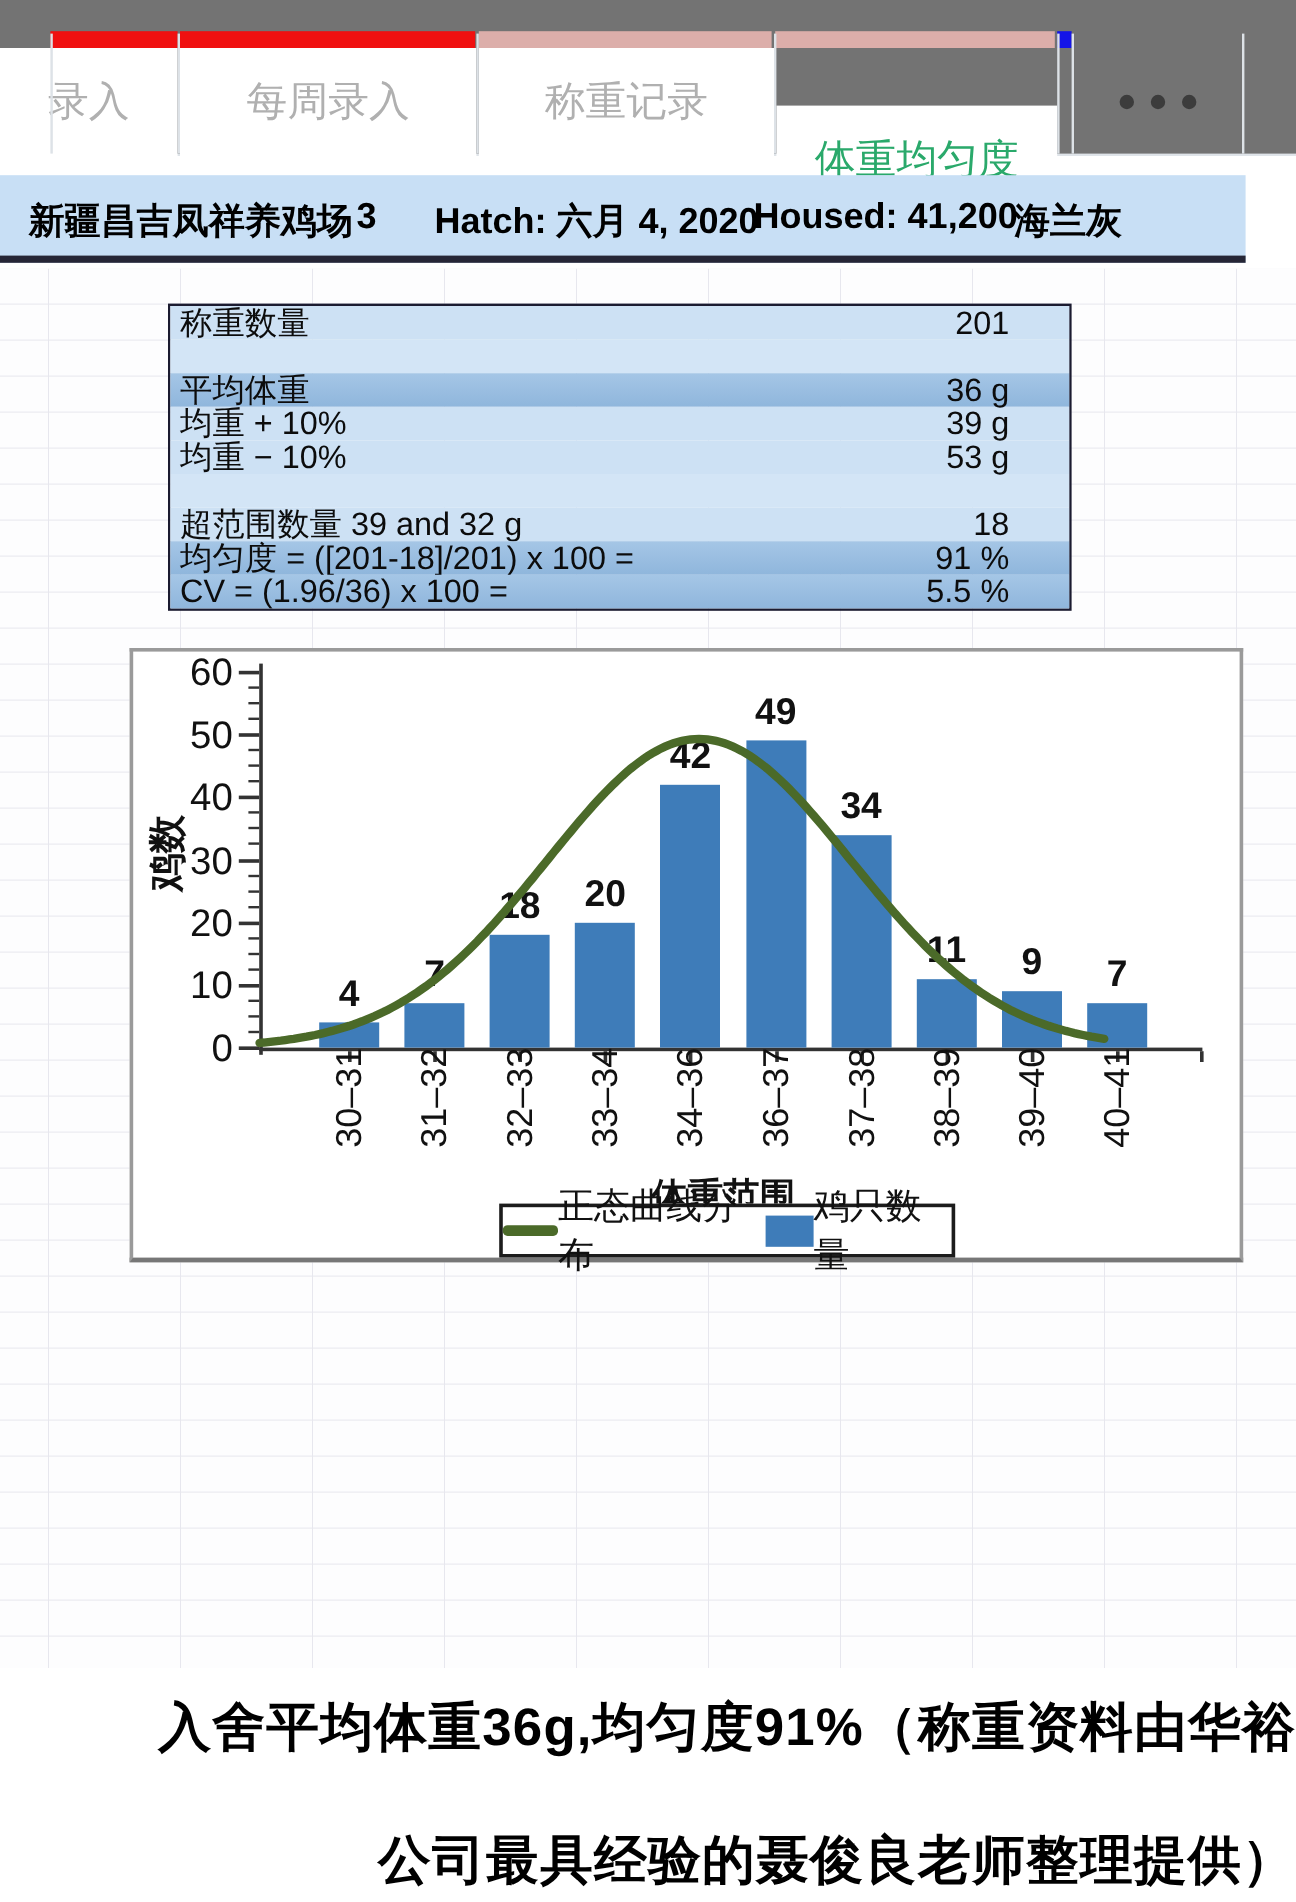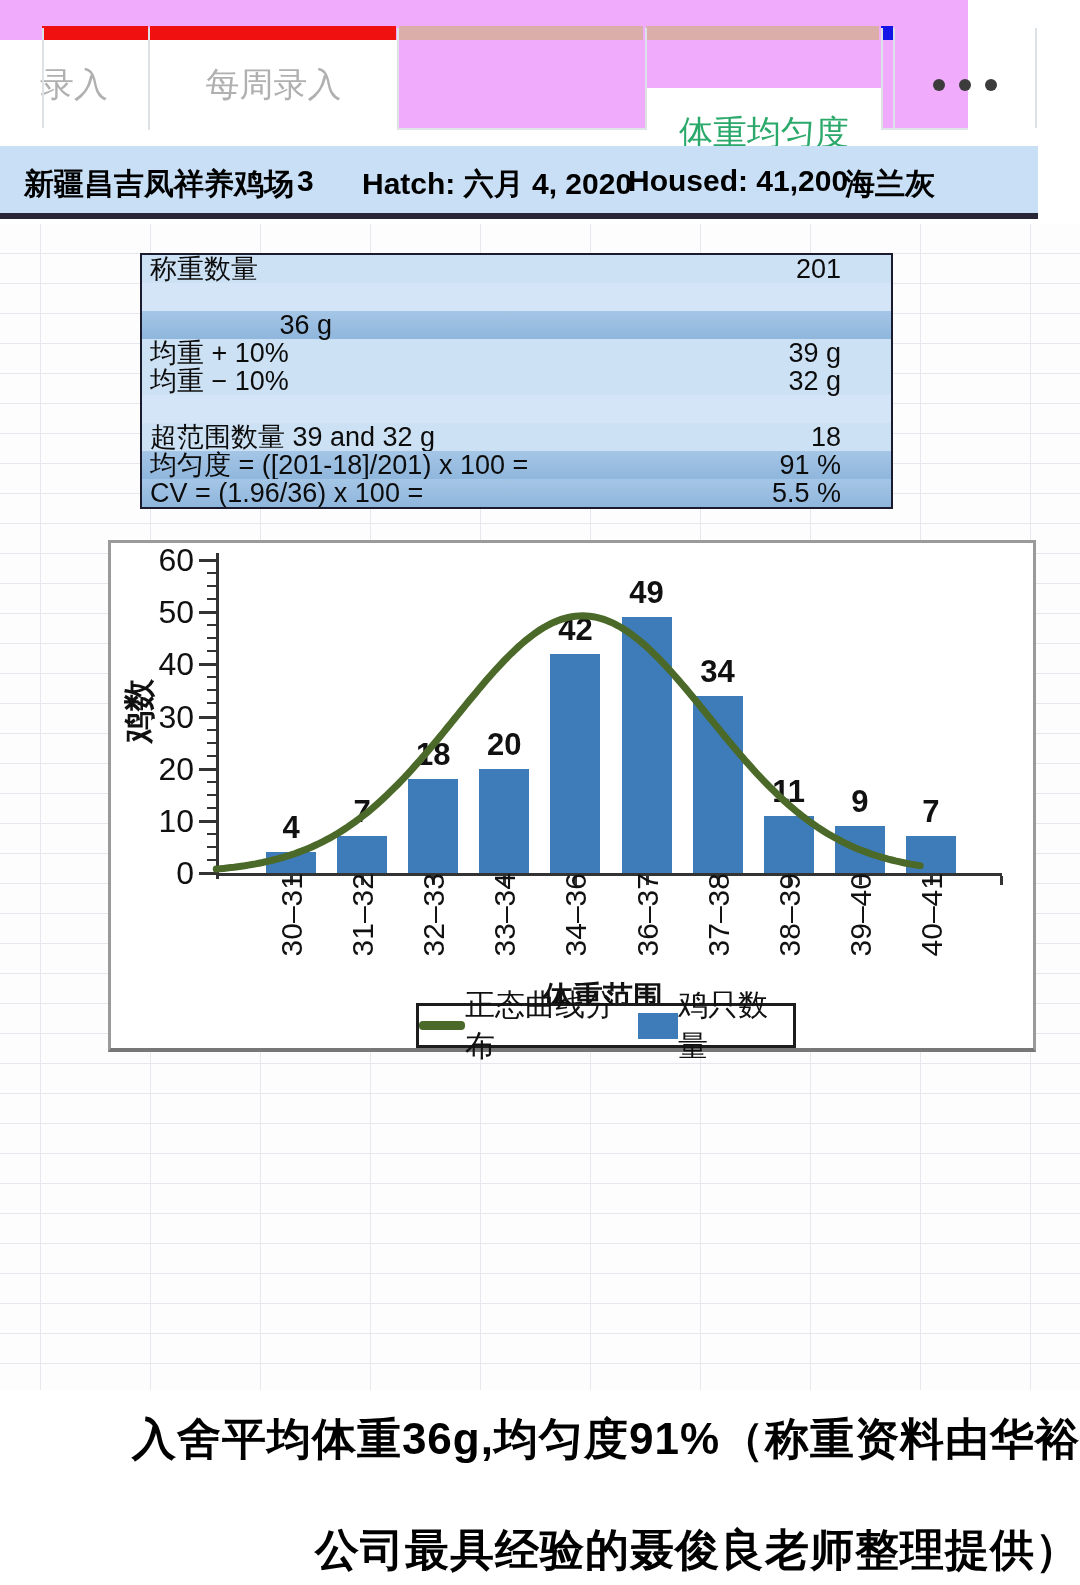--- a/index.html
+++ b/index.html
@@ -1,21 +1,21 @@
 <!DOCTYPE html>
 <html><head>
 <meta charset="utf-8">
 <style>
   * { margin:0; padding:0; box-sizing:border-box; }
   html,body { background:#fff; }
   body { font-family:"Liberation Sans","DejaVu Sans",sans-serif; }
   .screen { position:relative; width:1080px; height:1585px; background:#fff; overflow:hidden; }
 
   
-  .tabbar { position:absolute; left:0; top:0; width:968px; height:130px; background:#f0abfc; border-bottom:2px solid #dfe4e9;text-align:center; }
+  .tabbar { position:absolute; left:0; top:0; width:1080px; height:130px; background:#737373; border-bottom:2px solid #dfe4e9;text-align:center; }
   .strip { position:absolute; top:26px; height:14px; }
   .tab { position:absolute; top:40px; height:90px; display:flex; align-items:center; justify-content:center;
          font-size:34px; color:#b0b0b0; background:#fff; }
   .tab.active { color:#2aa96b;margin-top:48px; }
   .tab-sep { position:absolute; top:28px; bottom:0; width:2px; background:#dde2e7; }
   .more-box { position:absolute; top:40px; height:90px; display:flex; align-items:center; justify-content:center; gap:14px; }
   .dot { width:12px; height:12px; border-radius:50%; background:#3c3c3c; }
 
   
   .sheet { position:absolute; left:0; top:224px; width:1080px; height:1166px;
@@ -76,20 +76,21 @@
 
   <div class="tabbar">
     <div class="strip" style="left:42px;  width:106px; background:#f01010;"></div>
     <div class="strip" style="left:150px; width:246px; background:#f01010;"></div>
     <div class="strip" style="left:399px; width:244px; background:#dcaeaa;"></div>
     <div class="strip" style="left:646px; width:233px; background:#dcaeaa;"></div>
     <div class="strip" style="left:881px; width:12px;  background:#1414e8;"></div>
 
     <div class="tab" style="left:0;     width:148px;">录入</div>
     <div class="tab" style="left:150px; width:247px;">每周录入</div>
+    <div class="tab" style="left:399px; width:246px;">称重记录</div>
     <div class="tab active" style="left:647px; width:234px;">体重均匀度</div>
 
     <div class="tab-sep" style="left:42px;"></div>
     <div class="tab-sep" style="left:148px;"></div>
     <div class="tab-sep" style="left:397px;"></div>
     <div class="tab-sep" style="left:645px;"></div>
     <div class="tab-sep" style="left:881px;"></div>
     <div class="tab-sep" style="left:893px;"></div>
     <div class="tab-sep" style="left:1035px;"></div>
 
@@ -111,29 +112,30 @@
   <div class="stats">
       <div class="t-row light">
         <span class="lbl">称重数量</span>
         <span class="val">201</span>
       </div>
       <div class="t-row spacer">
         <span class="lbl"></span>
         <span class="val"></span>
       </div>
       <div class="t-row dark">
+        <span class="lbl">平均体重</span>
         <span class="val">36 g</span>
       </div>
       <div class="t-row light">
         <span class="lbl">均重 + 10%</span>
         <span class="val">39 g</span>
       </div>
       <div class="t-row light">
         <span class="lbl">均重 − 10%</span>
-        <span class="val">32 g</span>
+        <span class="val">53 g</span>
       </div>
       <div class="t-row spacer">
         <span class="lbl"></span>
         <span class="val"></span>
       </div>
       <div class="t-row light">
         <span class="lbl">超范围数量 39 and 32 g</span>
         <span class="val">18</span>
       </div>
       <div class="t-row dark">

